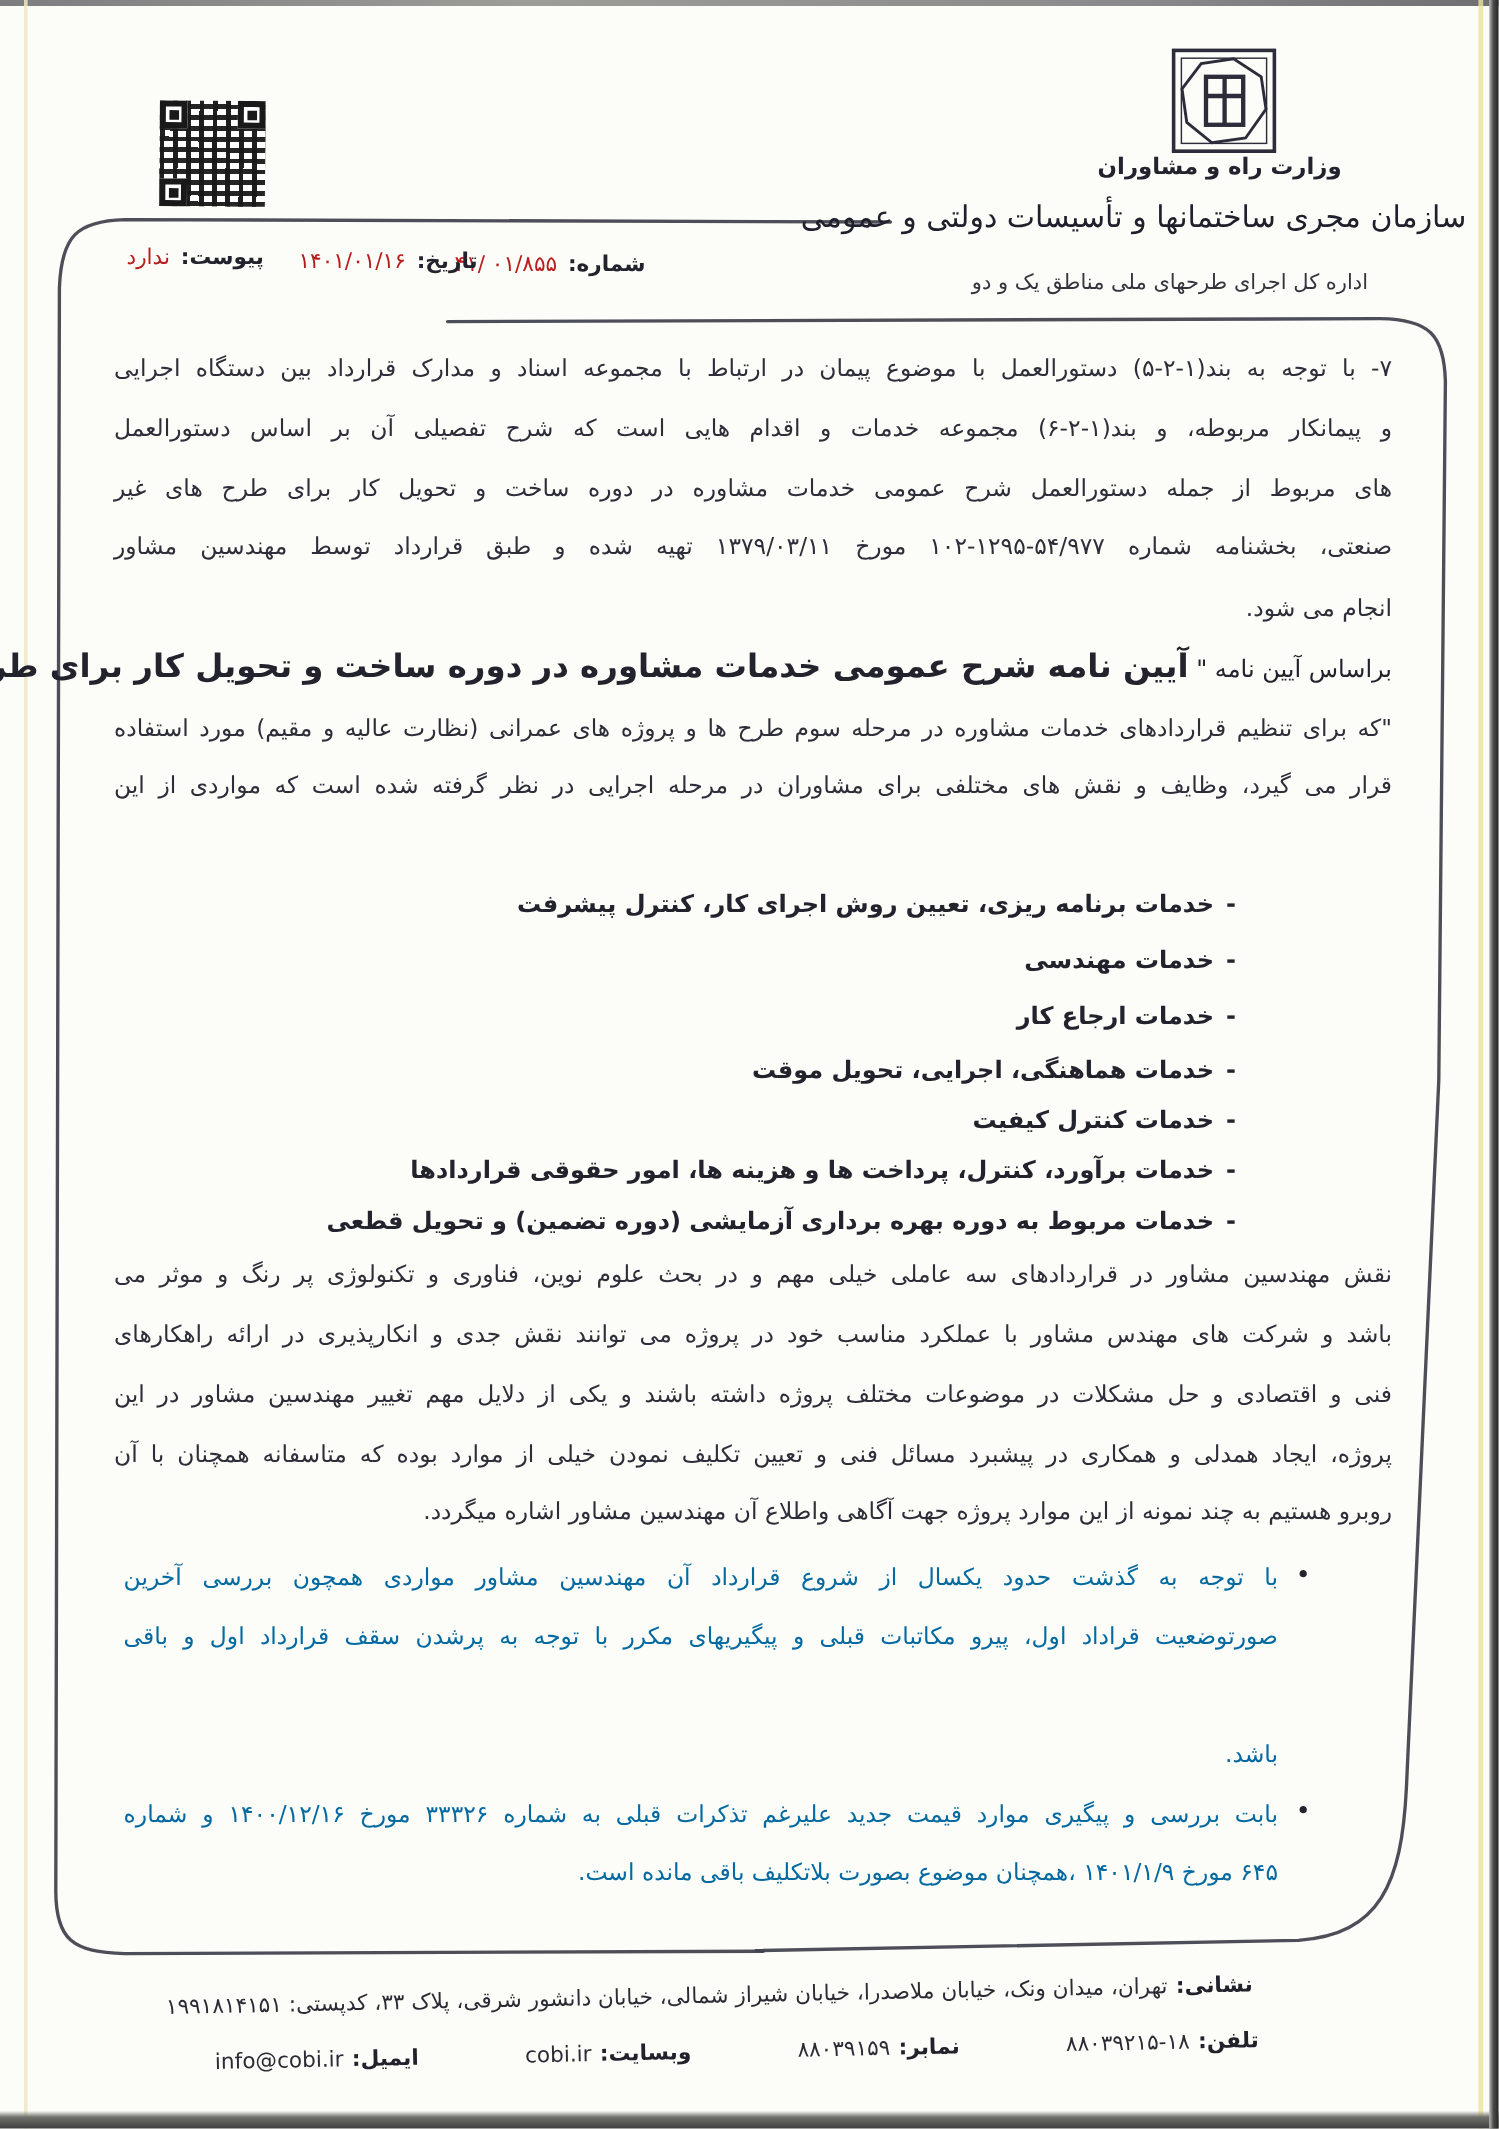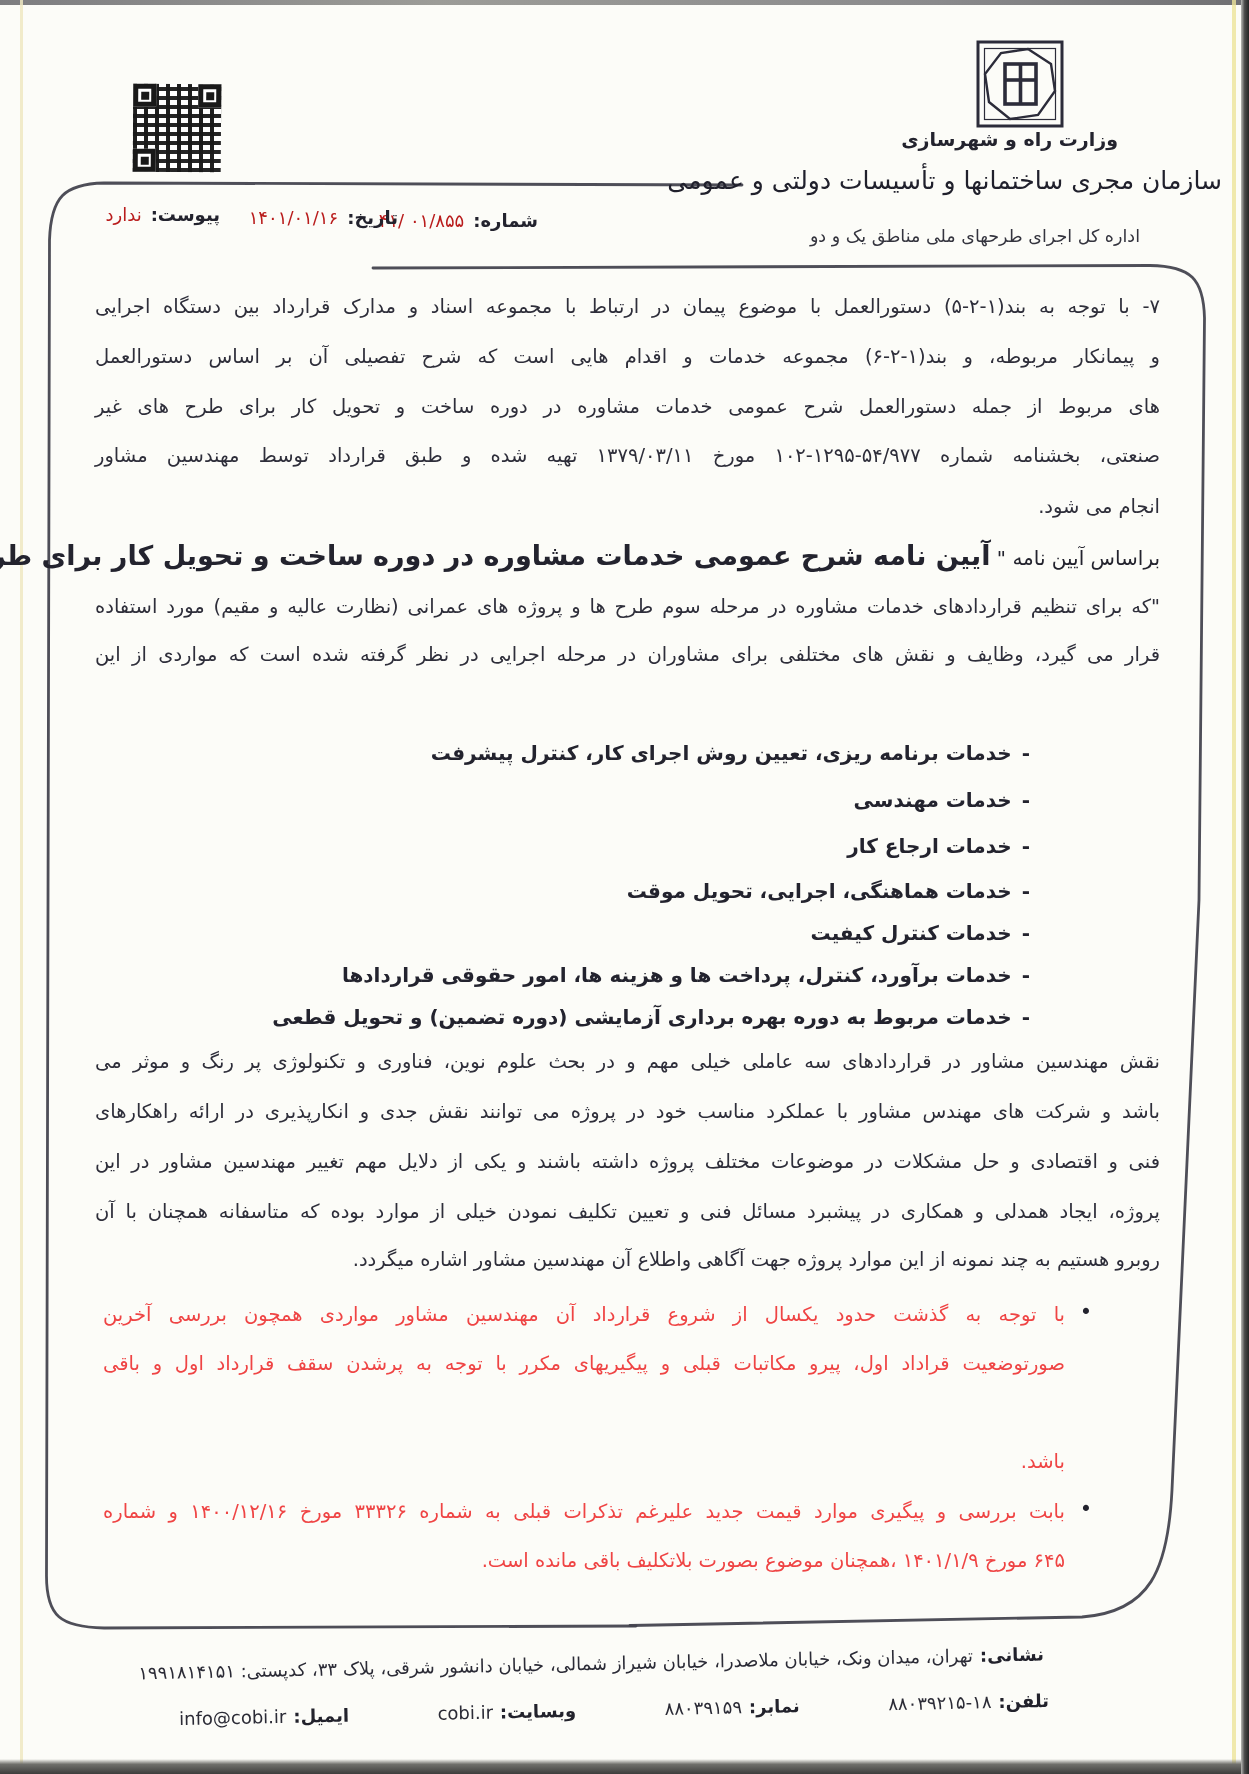--- a/index.html
+++ b/index.html
@@ -44,21 +44,21 @@
     text-align:justify;text-align-last:justify;white-space:nowrap;}
   .bline.end{text-align:right;text-align-last:right;}
   .hline{position:absolute;right:89px;width:1065px;direction:rtl;
     font-size:20px;line-height:32px;color:#23232e;
     text-align:justify;text-align-last:justify;white-space:nowrap;}
   .hline .hbold{font-weight:bold;font-size:27px;}
   .svc{position:absolute;right:219px;direction:rtl;font-weight:bold;
     font-size:20px;color:#23232e;white-space:nowrap;}
   .svc .dash{margin-left:10px;}
   .bul-line{position:absolute;right:184px;width:962px;direction:rtl;
-    font-size:19.5px;line-height:30px;color:#ef4444;
+    font-size:19.5px;line-height:30px;color:#0369a1;
     text-align:justify;text-align-last:justify;white-space:nowrap;}
   .bul-line.end{text-align:right;text-align-last:right;}
   .bullet-dot{position:absolute;right:156px;width:14px;text-align:center;
     font-size:21px;color:#23232e;}
   
   .f1{right:205px;top:1652px;width:818px;direction:rtl;text-align:center;
     font-size:18px;color:#2b2b36;transform:rotate(-1.2deg);white-space:nowrap;}
   .f2{right:200px;top:1699px;width:870px;direction:rtl;display:flex;
     justify-content:space-between;font-size:18px;color:#2b2b36;
     transform:rotate(-1.2deg);}
@@ -88,21 +88,21 @@
 
   <svg class="abs logo" width="88" height="88" viewBox="0 0 88 88">
     <rect x="2" y="2" width="84" height="84" fill="none" stroke="#2c2c3a" stroke-width="3"></rect>
     <rect x="8.5" y="8.5" width="71" height="71" fill="none" stroke="#2c2c3a" stroke-width="1.2"></rect>
     <polygon points="79,51 62,75 34,79 13,62 9,34 25,13 52,9 75,24" fill="none" stroke="#2c2c3a" stroke-width="2.4"></polygon>
     <rect x="29" y="24" width="31" height="40" fill="none" stroke="#2c2c3a" stroke-width="3.6"></rect>
     <line x1="44.5" y1="24" x2="44.5" y2="64" stroke="#2c2c3a" stroke-width="3.6"></line>
     <line x1="29" y1="40" x2="60" y2="40" stroke="#2c2c3a" stroke-width="3.6"></line>
   </svg>
 
-  <div class="abs ministry">وزارت راه و شهرسازی</div>
+  <div class="abs ministry">وزارت راه و مشاوران</div>
   <div class="abs org">سازمان مجری ساختمانها و تأسیسات دولتی و عمومی</div>
   <div class="abs dept">اداره کل اجرای طرحهای ملی مناطق یک و دو</div>
 
   <div class="abs meta meta-number">
     <span class="lbl">شماره:</span><span class="val">۰۱/۸۵۵ /۴۱</span>
   </div>
   <div class="abs meta meta-date">
     <span class="lbl">تاریخ:</span><span class="val">۱۴۰۱/۰۱/۱۶</span>
   </div>
   <div class="abs meta meta-att">

